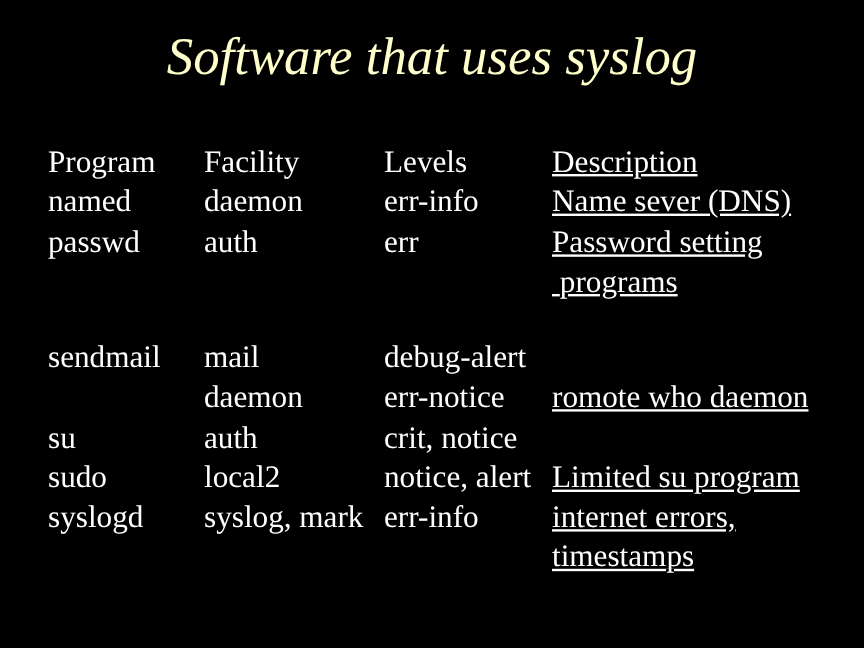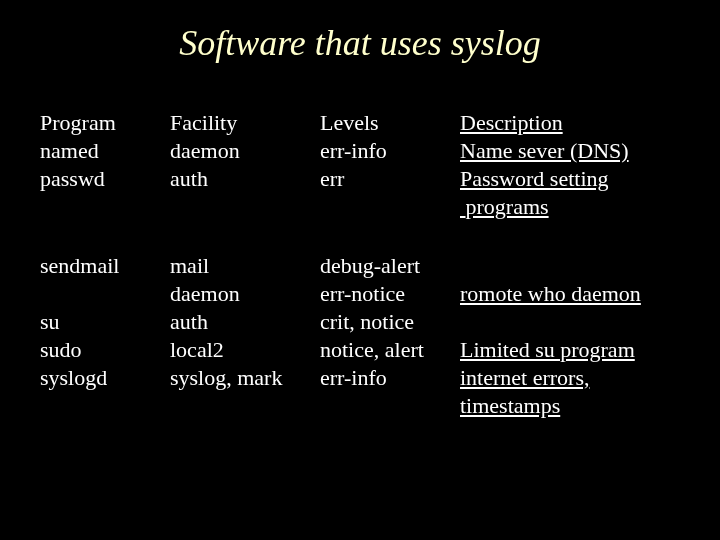--- a/index.html
+++ b/index.html
@@ -13,36 +13,36 @@
   }
   .slide {
     width: 720px;
     height: 540px;
     position: relative;
     box-sizing: border-box;
   }
   .title {
     color: #ffffcc;
     font-style: italic;
-    font-size: 36px;
+    font-size: 44px;
     text-align: center;
     padding-top: 22px;
     padding-bottom: 10px;
     font-weight: normal;
   }
   .body {
     padding: 35px 40px 0 40px;
   }
   .table {
     display: grid;
     grid-template-columns: 130px 150px 140px auto;
     column-gap: 0px;
     row-gap: 0px;
     color: #ffffff;
-    font-size: 22px;
+    font-size: 26px;
     line-height: 1.28;
   }
   .table div {
     white-space: pre-wrap;
   }
   .col1 { grid-column: 1; }
   .col2 { grid-column: 2; }
   .col3 { grid-column: 3; }
   .col4 { grid-column: 4; text-decoration: underline; }
   .header {  }

